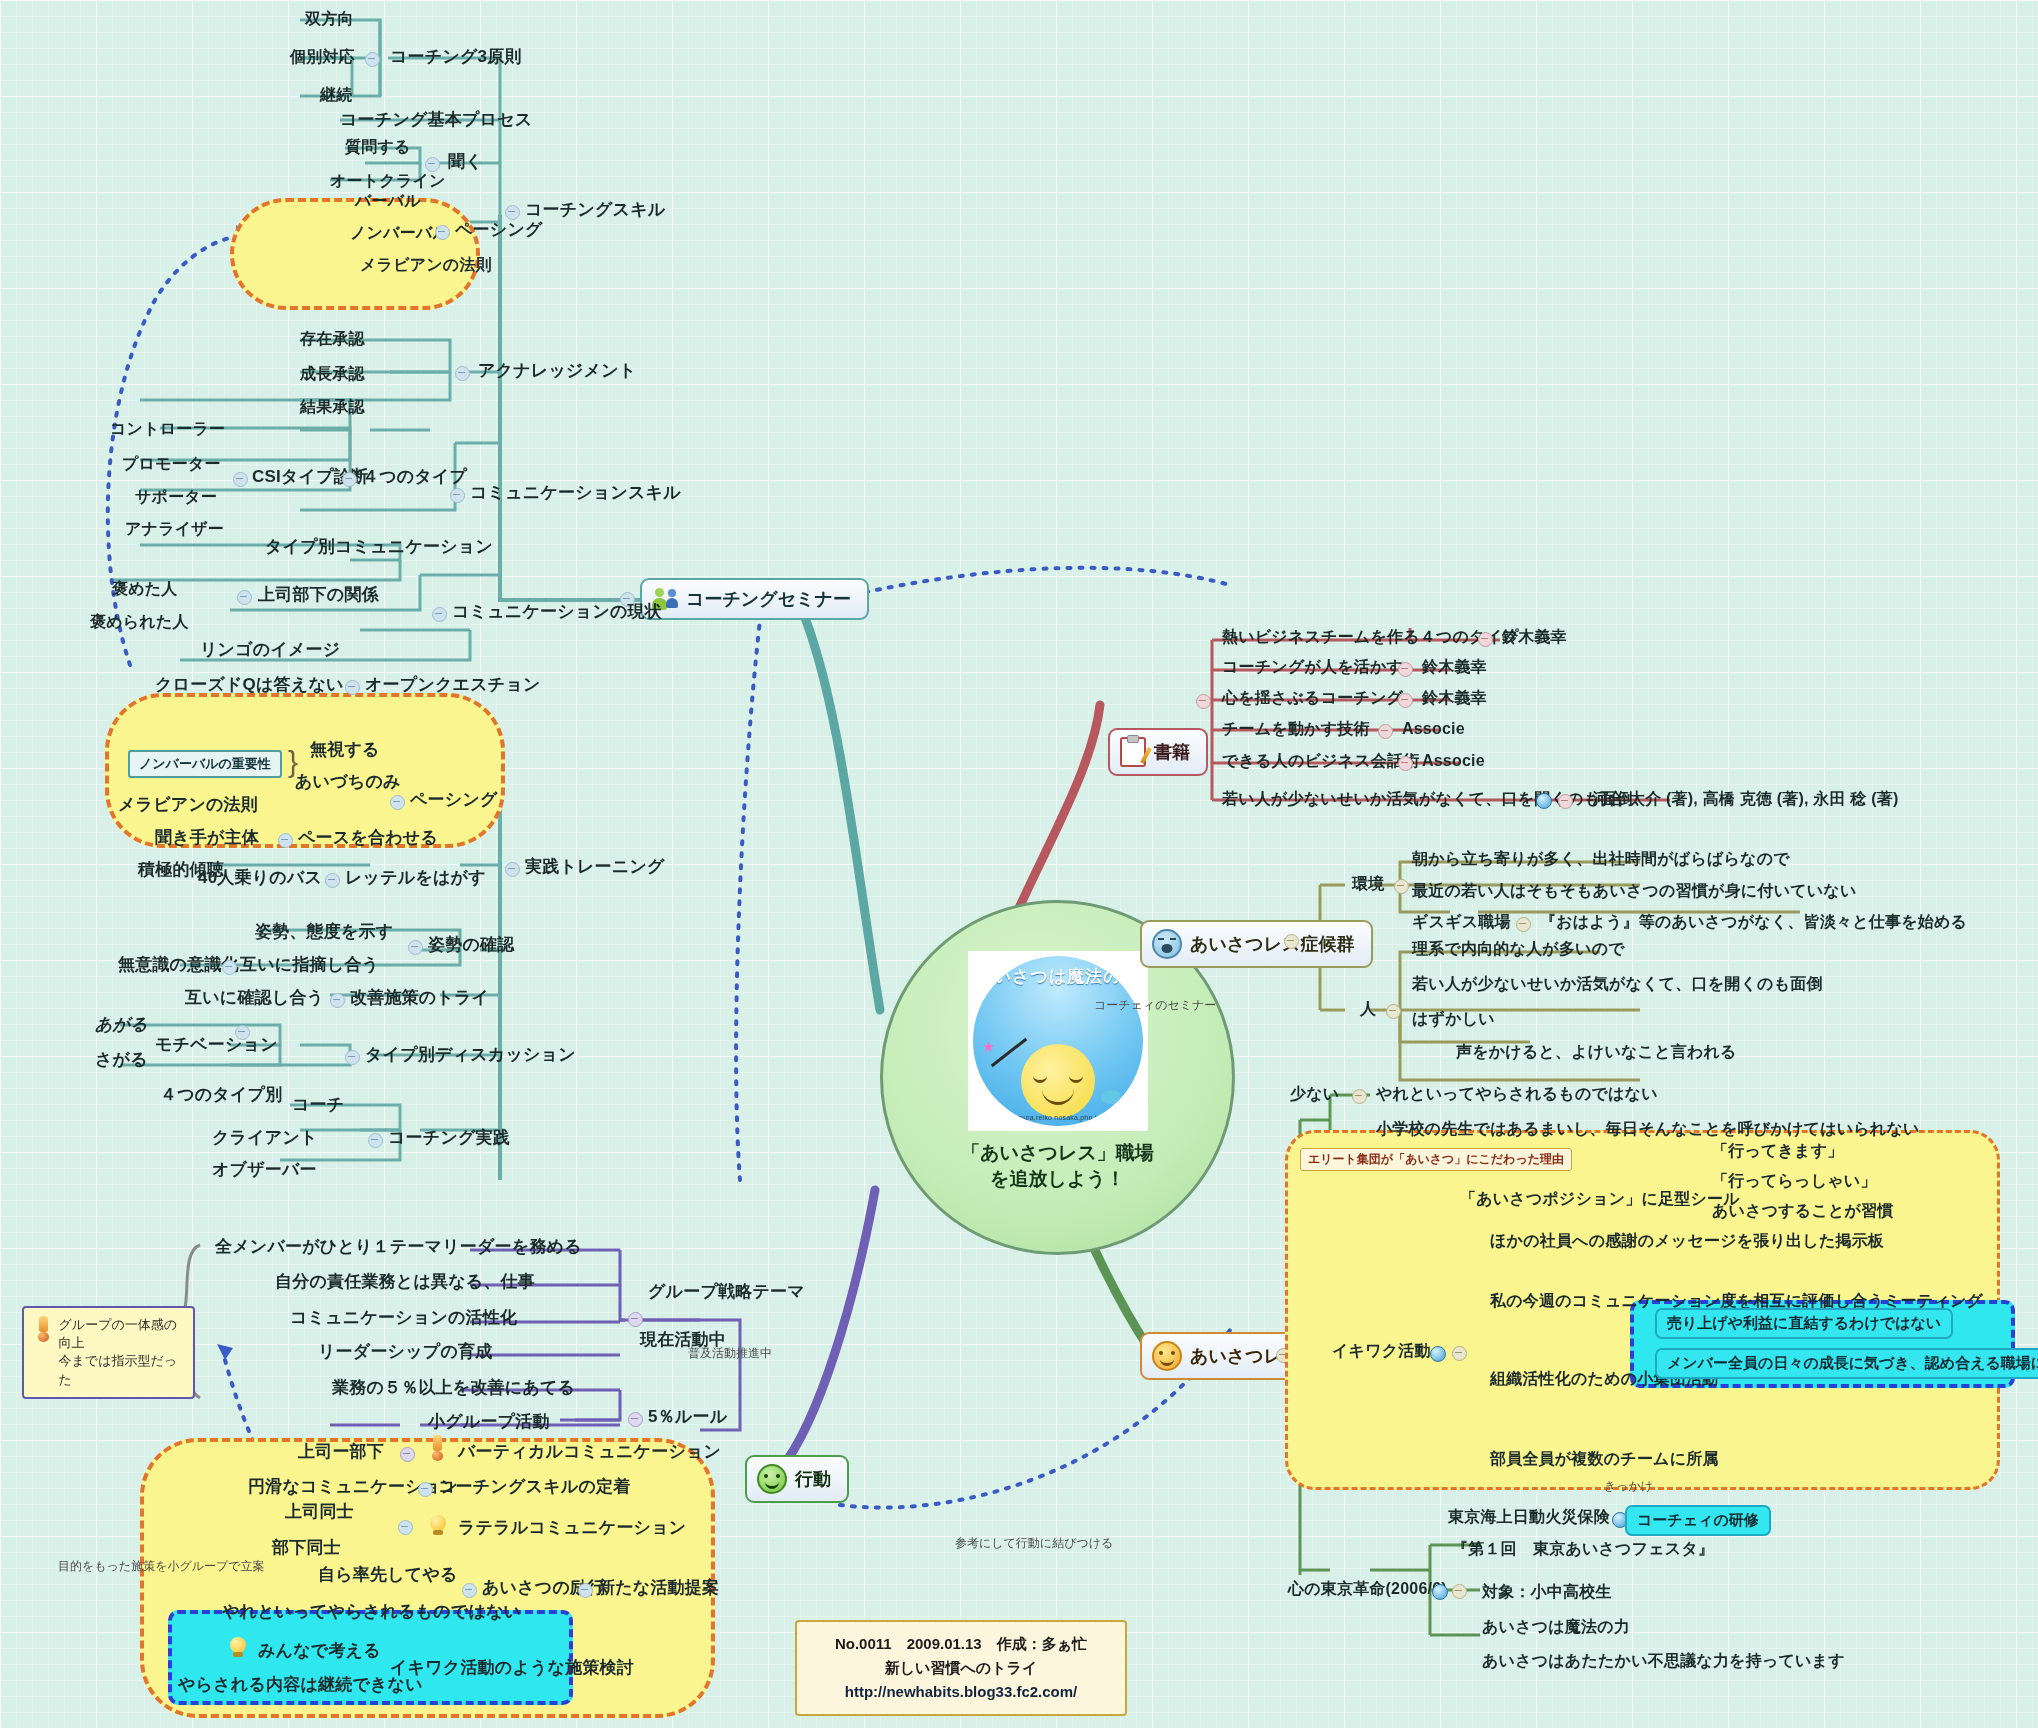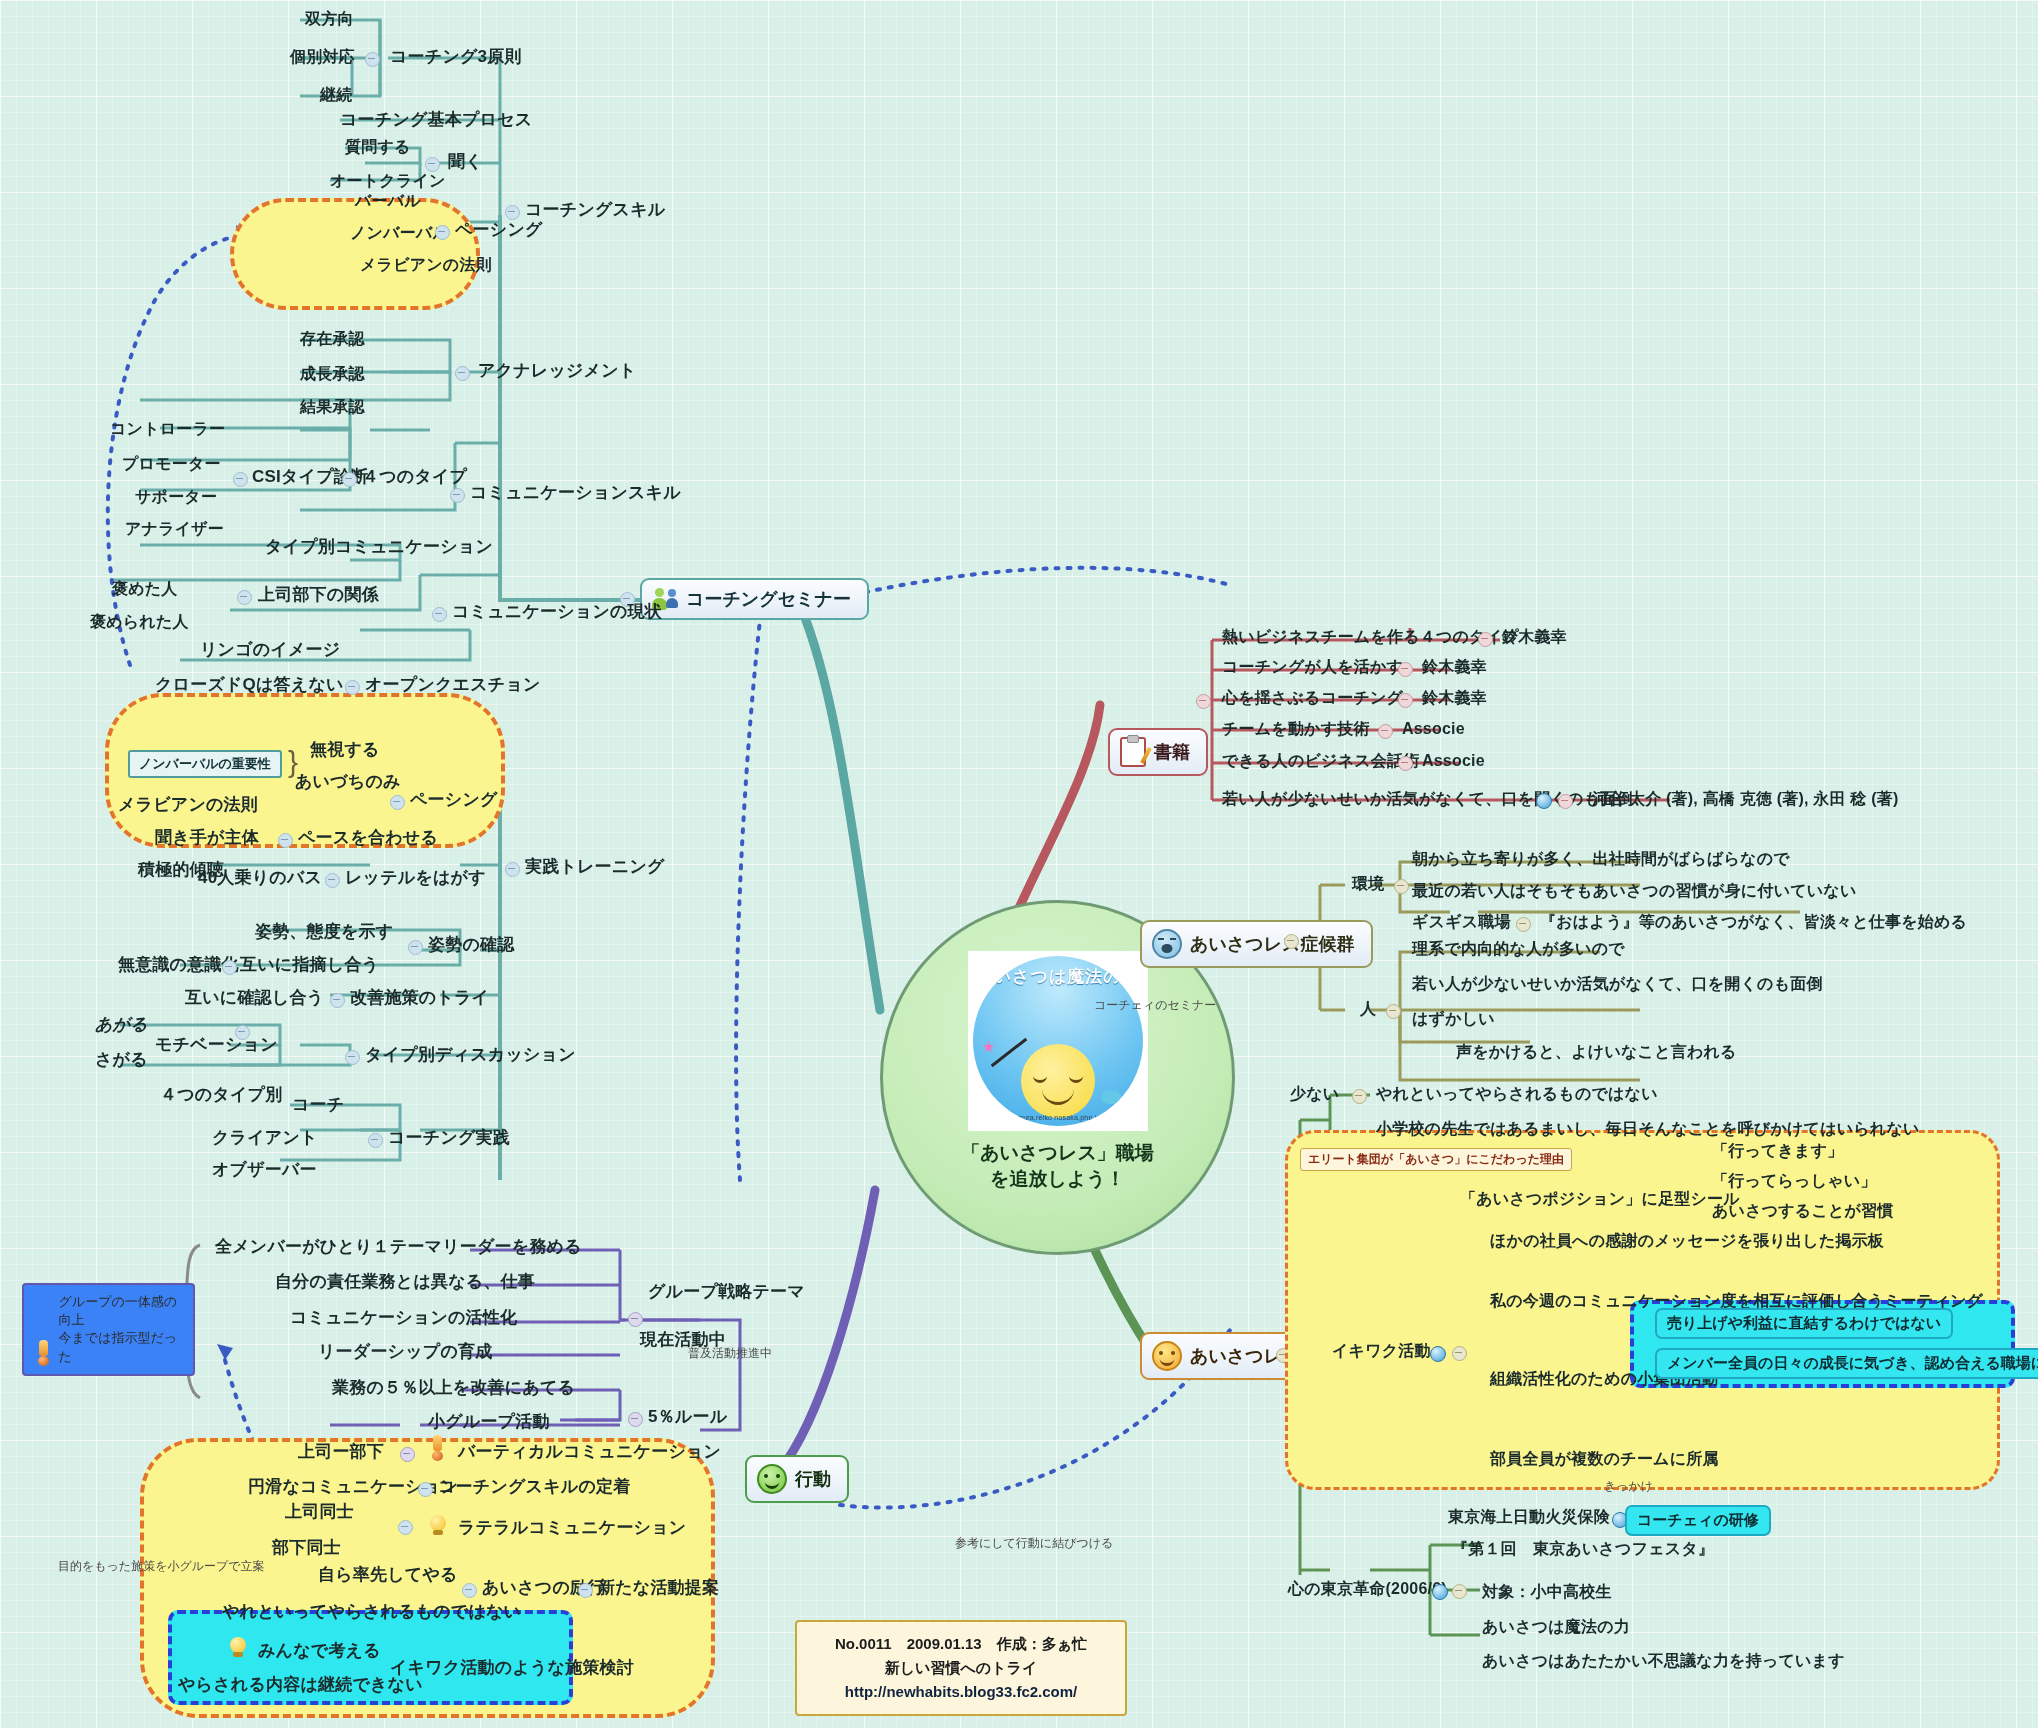--- a/index.html
+++ b/index.html
@@ -75,23 +75,23 @@
   
   .cloud{position:absolute;border-radius:58px;background:#fbf58f;
     border:4px dashed #e2742c;box-sizing:border-box;}
   
   .bluebox{position:absolute;background:#2fe7ef;border:4px dashed #2a3fd8;border-radius:10px;box-sizing:border-box;}
   .cyanpill{position:absolute;background:#33e6f0;border:2px solid #1da9c4;border-radius:7px;
     padding:4px 10px;font-size:15px;font-weight:bold;color:#0e2b31;white-space:nowrap;}
   .yellowpanel{position:absolute;background:#fbf58f;border:2px solid #d9d45d;border-radius:6px;box-sizing:border-box;}
 
   
-  .callout{position:absolute;display:flex;align-items:flex-end;gap:9px;background:#3b82f6;
+  .callout{position:absolute;display:flex;align-items:flex-start;gap:9px;background:#fef9c3;
     border:2px solid #5f57b0;border-radius:4px;padding:8px 12px;font-size:13px;color:#2b2b2b;
-    line-height:1.4;font-weight:normal;}
+    line-height:1.4;font-weight:normal;margin-top:23px;}
   .labelbox{position:absolute;background:#fdf6dd;border:1px solid #c9a63e;border-radius:3px;
     padding:2px 7px;font-size:12px;color:#8a2a12;font-weight:bold;white-space:nowrap;}
   .plainbox{position:absolute;background:#e7f4f4;border:2px solid #4f9e9b;border-radius:3px;
     padding:3px 9px;font-size:13px;color:#12333a;font-weight:bold;white-space:nowrap;}
 
   .smalltag{position:absolute;font-size:12px;color:#4a4a4a;white-space:nowrap;font-weight:normal;}
 
   
   .ico{display:inline-block;vertical-align:middle;}
   .ico-bulb{position:relative;width:20px;height:24px;}

